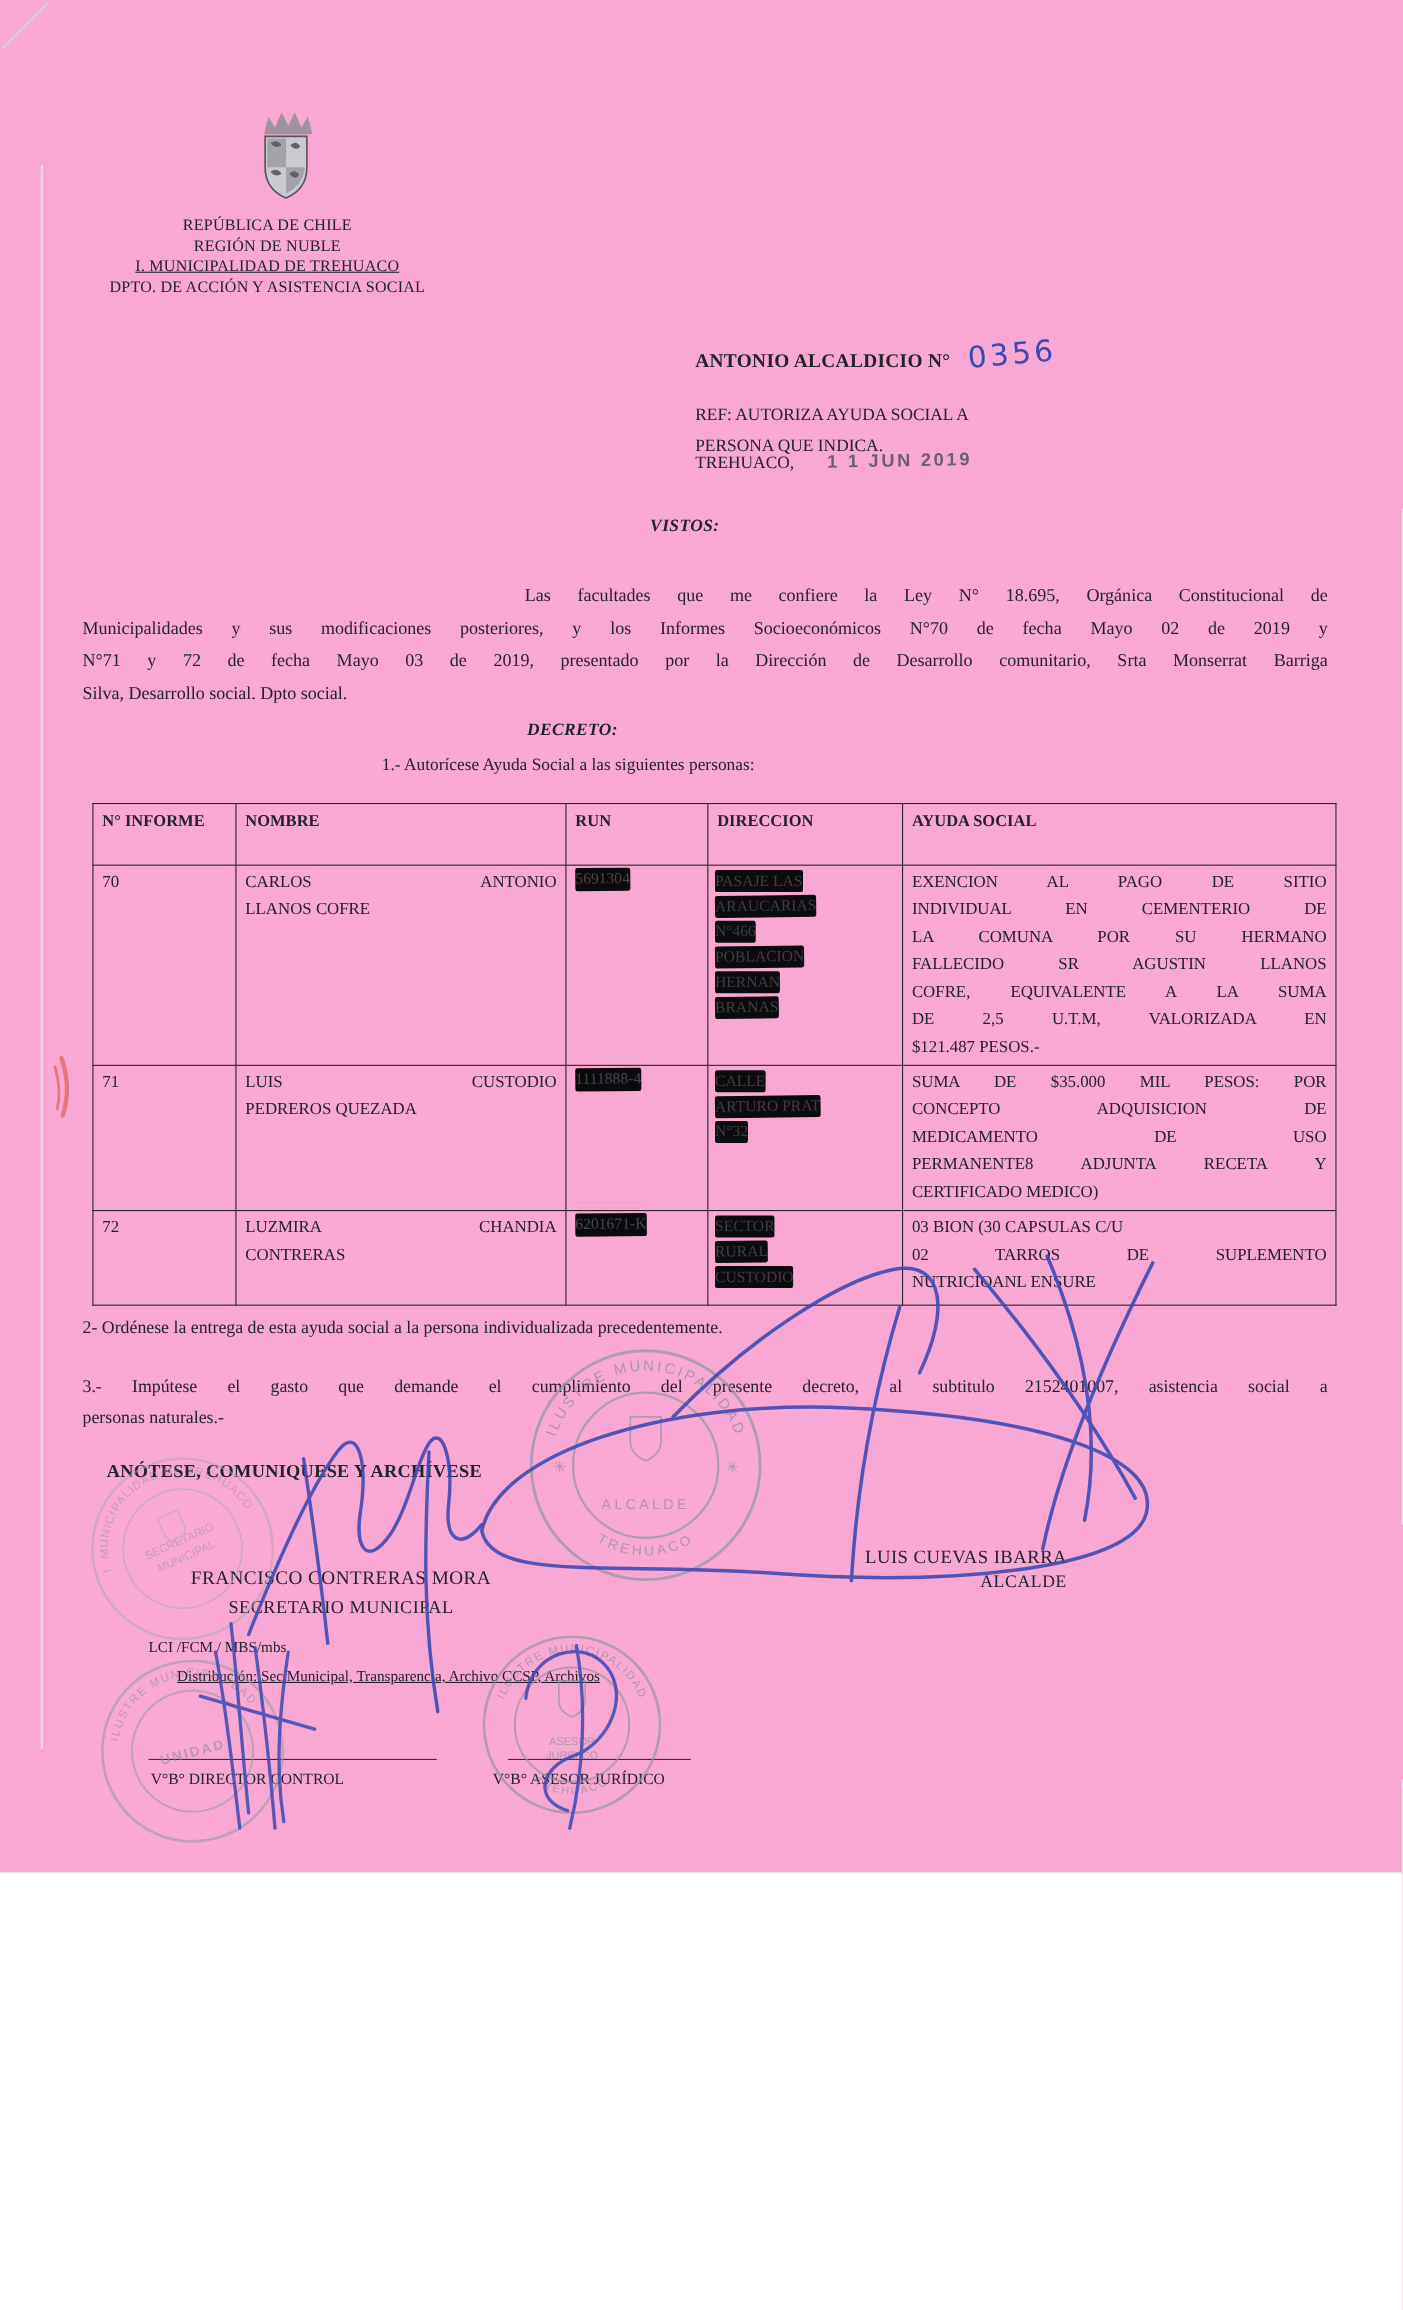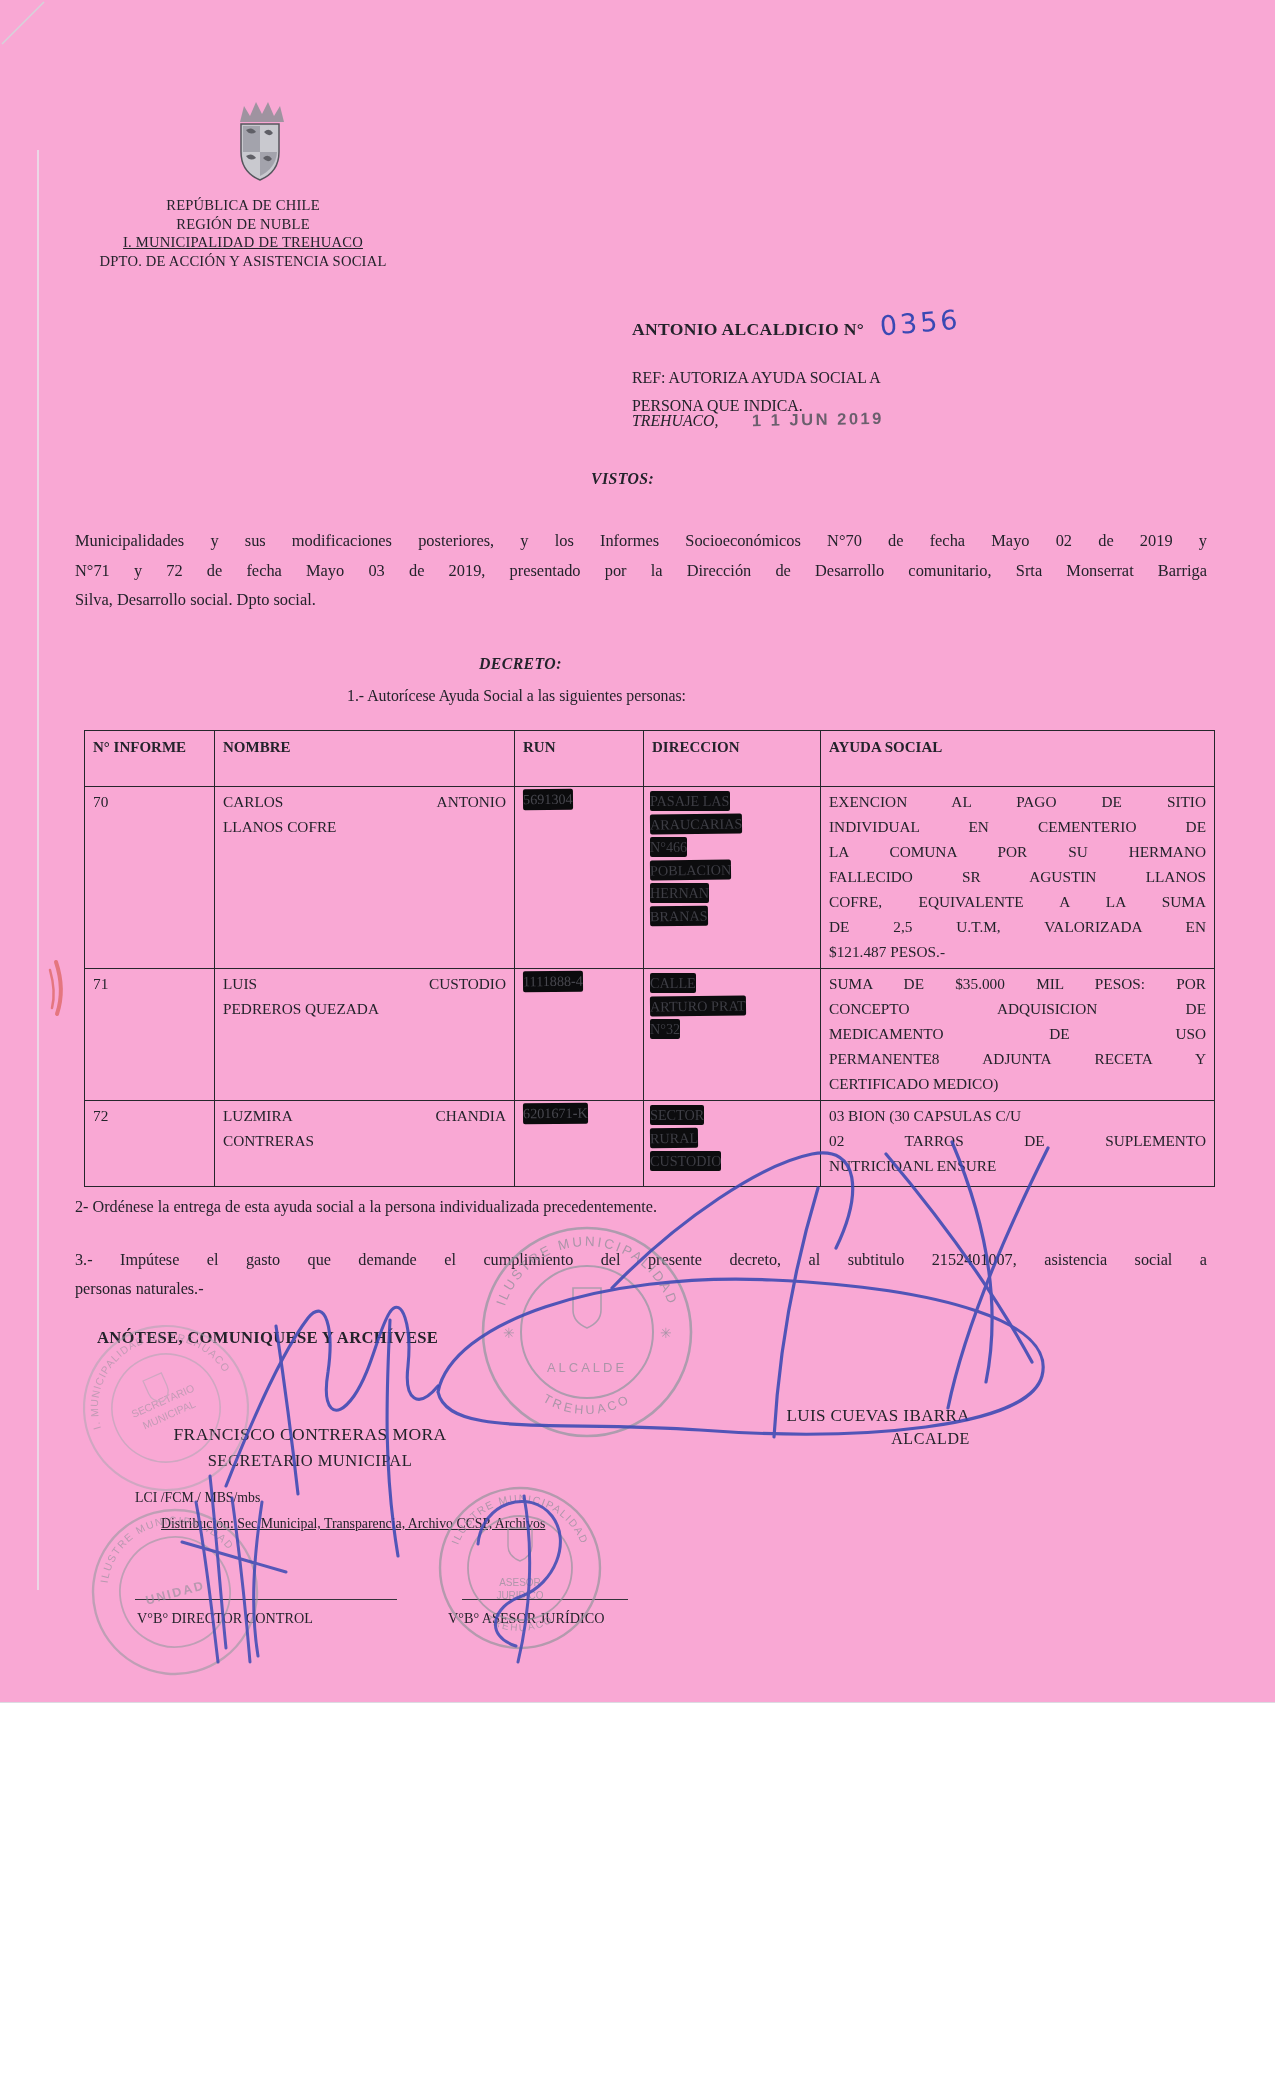--- a/index.html
+++ b/index.html
@@ -12,21 +12,21 @@
   .letterhead{left:57px;top:196px;width:372px;font-size:14.6px;line-height:18.6px;text-align:center;letter-spacing:.2px;}
   .letterhead .muni{text-decoration:underline;}
 
   
   .titleRow{left:632px;top:310px;white-space:nowrap;}
   .titleRow .tlabel{font-size:17.6px;font-weight:bold;letter-spacing:.3px;}
   .handnum{display:inline-block;margin-left:12px;color:#3a49b4;font-family:"DejaVu Sans",sans-serif;
            font-size:27px;letter-spacing:3px;transform:rotate(-5deg) translateY(-3px);font-weight:400;}
 
   .refBlock{left:632px;top:364px;font-size:15.8px;line-height:28px;}
-  .placeRow{left:632px;top:412px;font-size:15.8px;font-style:italic;}
+  .placeRow{left:632px;top:412px;font-size:15.8px;}
   .dateStamp{left:752px;top:410px;font-family:"Liberation Sans",sans-serif;font-weight:bold;
              font-size:16.5px;letter-spacing:2.5px;color:#53535c;transform:rotate(-1deg);opacity:.85;}
 
   .vistosLabel{left:591px;top:470px;font-size:15.8px;font-weight:bold;font-style:italic;letter-spacing:.4px;}
   .vistosPara{left:75px;top:526px;width:1132px;font-size:16.4px;line-height:29.5px;}
   .vistosPara .ind{padding-left:402px;}
 
   .decretoLabel{left:479px;top:655px;font-size:15.8px;font-weight:bold;font-style:italic;letter-spacing:.4px;}
   .item1{left:347px;top:687px;font-size:15.8px;}
 
@@ -102,20 +102,21 @@
   <div class="abs refBlock">
     <div>REF: AUTORIZA AYUDA SOCIAL A</div>
     <div>PERSONA QUE INDICA.</div>
   </div>
 
   <div class="abs placeRow">TREHUACO,</div>
   <div class="abs dateStamp">1 1 JUN 2019</div>
 
   <div class="abs vistosLabel">VISTOS:</div>
   <div class="abs vistosPara">
+    <div class="jl ind">Las facultades que me confiere la Ley N° 18.695, Orgánica Constitucional de</div>
     <div class="jl">Municipalidades y sus modificaciones posteriores, y  los  Informes Socioeconómicos N°70  de fecha Mayo 02 de 2019 y</div>
     <div class="jl">N°71 y 72 de fecha Mayo 03 de 2019, presentado por la Dirección de Desarrollo comunitario, Srta Monserrat Barriga</div>
     <div>Silva, Desarrollo social. Dpto social.</div>
   </div>
 
   <div class="abs decretoLabel">DECRETO:</div>
   <div class="abs item1">1.-  Autorícese Ayuda Social a las siguientes personas:</div>
 
   <div class="abs tblWrap">
     <table class="decree">

